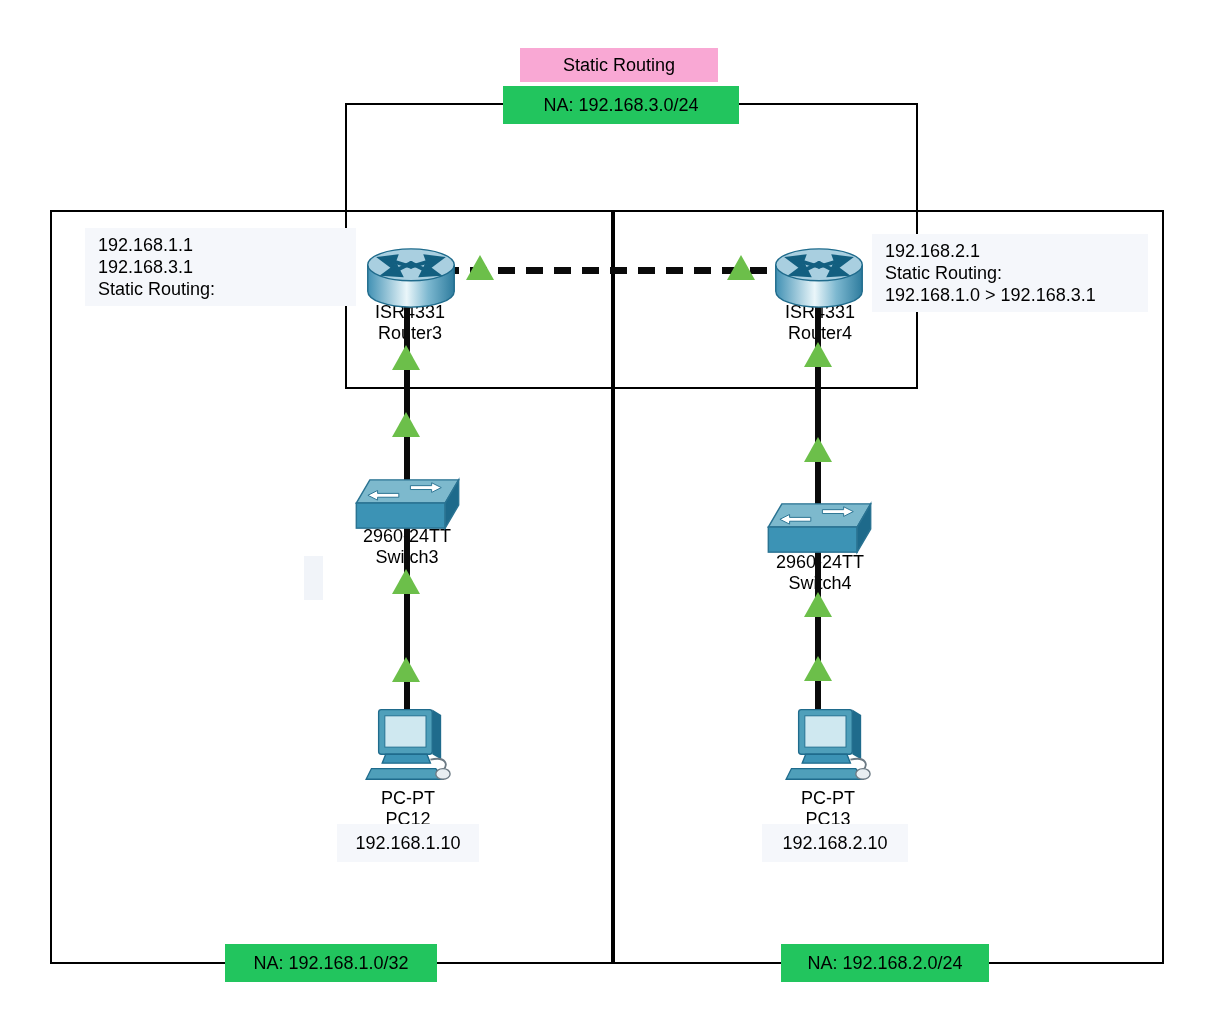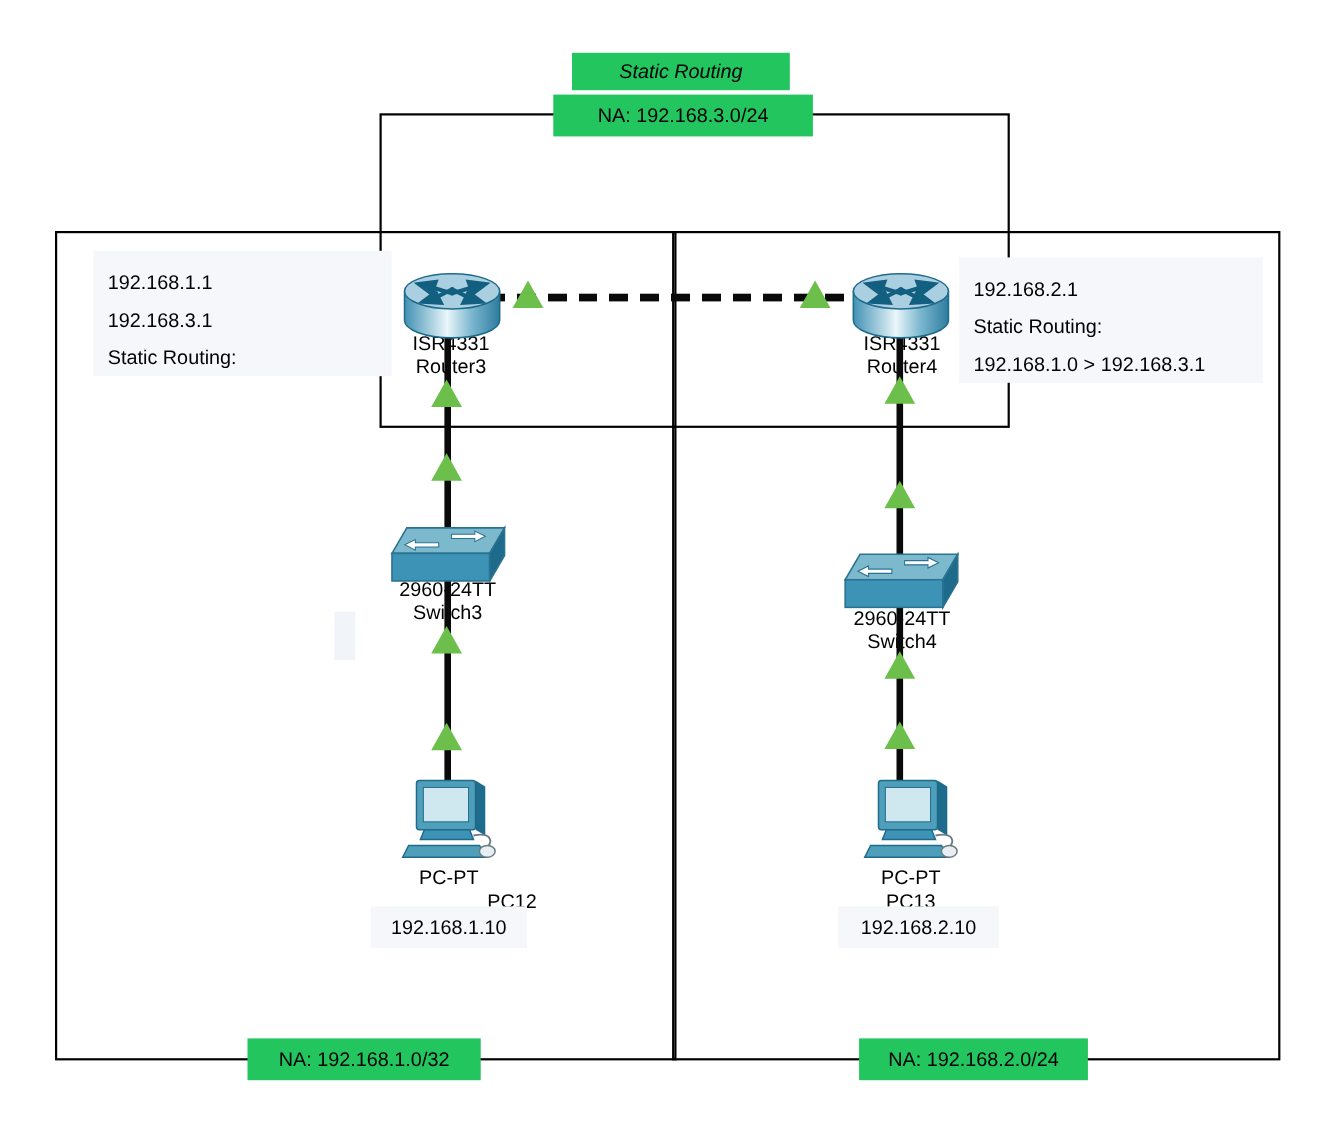--- a/index.html
+++ b/index.html
@@ -21,30 +21,30 @@
   }
   .dev-icon{position:absolute;z-index:5;}
   .dev-label{
     position:absolute;z-index:2;width:160px;text-align:center;
     font-size:18px;line-height:21px;white-space:nowrap;
   }
   .note{
     position:absolute;z-index:6;background:#f5f7fb;
     font-size:18px;line-height:22px;padding:6px 0 6px 13px;white-space:nowrap;
   }
-  .note span{display:block;margin-top:12px;}
+  .note span{display:block;}
   .box-label{
     position:absolute;z-index:6;background:#22c55e;
     display:flex;align-items:center;justify-content:center;
     font-size:18px;white-space:nowrap;
   }
   .title-label{
-    position:absolute;z-index:6;background:#22c55e;
+    position:absolute;z-index:6;background:#f9a8d4;
     display:flex;align-items:center;justify-content:center;
-    font-size:18px;white-space:nowrap;font-style:italic;
+    font-size:18px;white-space:nowrap;
   }
   .ip-label{
     position:absolute;z-index:2;background:#f5f7fb;
     display:flex;align-items:center;justify-content:center;
     font-size:18px;white-space:nowrap;
   }
   .artifact{position:absolute;z-index:1;background:#f1f4f9;}
 </style>
 </head>
 <body>
@@ -173,21 +173,21 @@
   <div class="dev-label" style="left:327px;top:526px;">
     <span style="display:block;">2960-24TT</span>
     <span style="display:block;">Switch3</span>
   </div>
   <div class="dev-label" style="left:740px;top:552px;">
     <span style="display:block;">2960-24TT</span>
     <span style="display:block;">Switch4</span>
   </div>
   <div class="dev-label" style="left:328px;top:788px;">
     <span style="display:block;">PC-PT</span>
-    <span style="display:block;text-align:right;">PC12</span>
+    <span style="display:block;">PC12</span>
   </div>
   <div class="dev-label" style="left:748px;top:788px;">
     <span style="display:block;">PC-PT</span>
     <span style="display:block;">PC13</span>
   </div>
 
   <div class="ip-label" style="left:337px;top:824px;width:142px;height:38px;">192.168.1.10</div>
   <div class="ip-label" style="left:762px;top:824px;width:146px;height:38px;">192.168.2.10</div>
 
   <div class="note" style="left:85px;top:228px;width:258px;">

